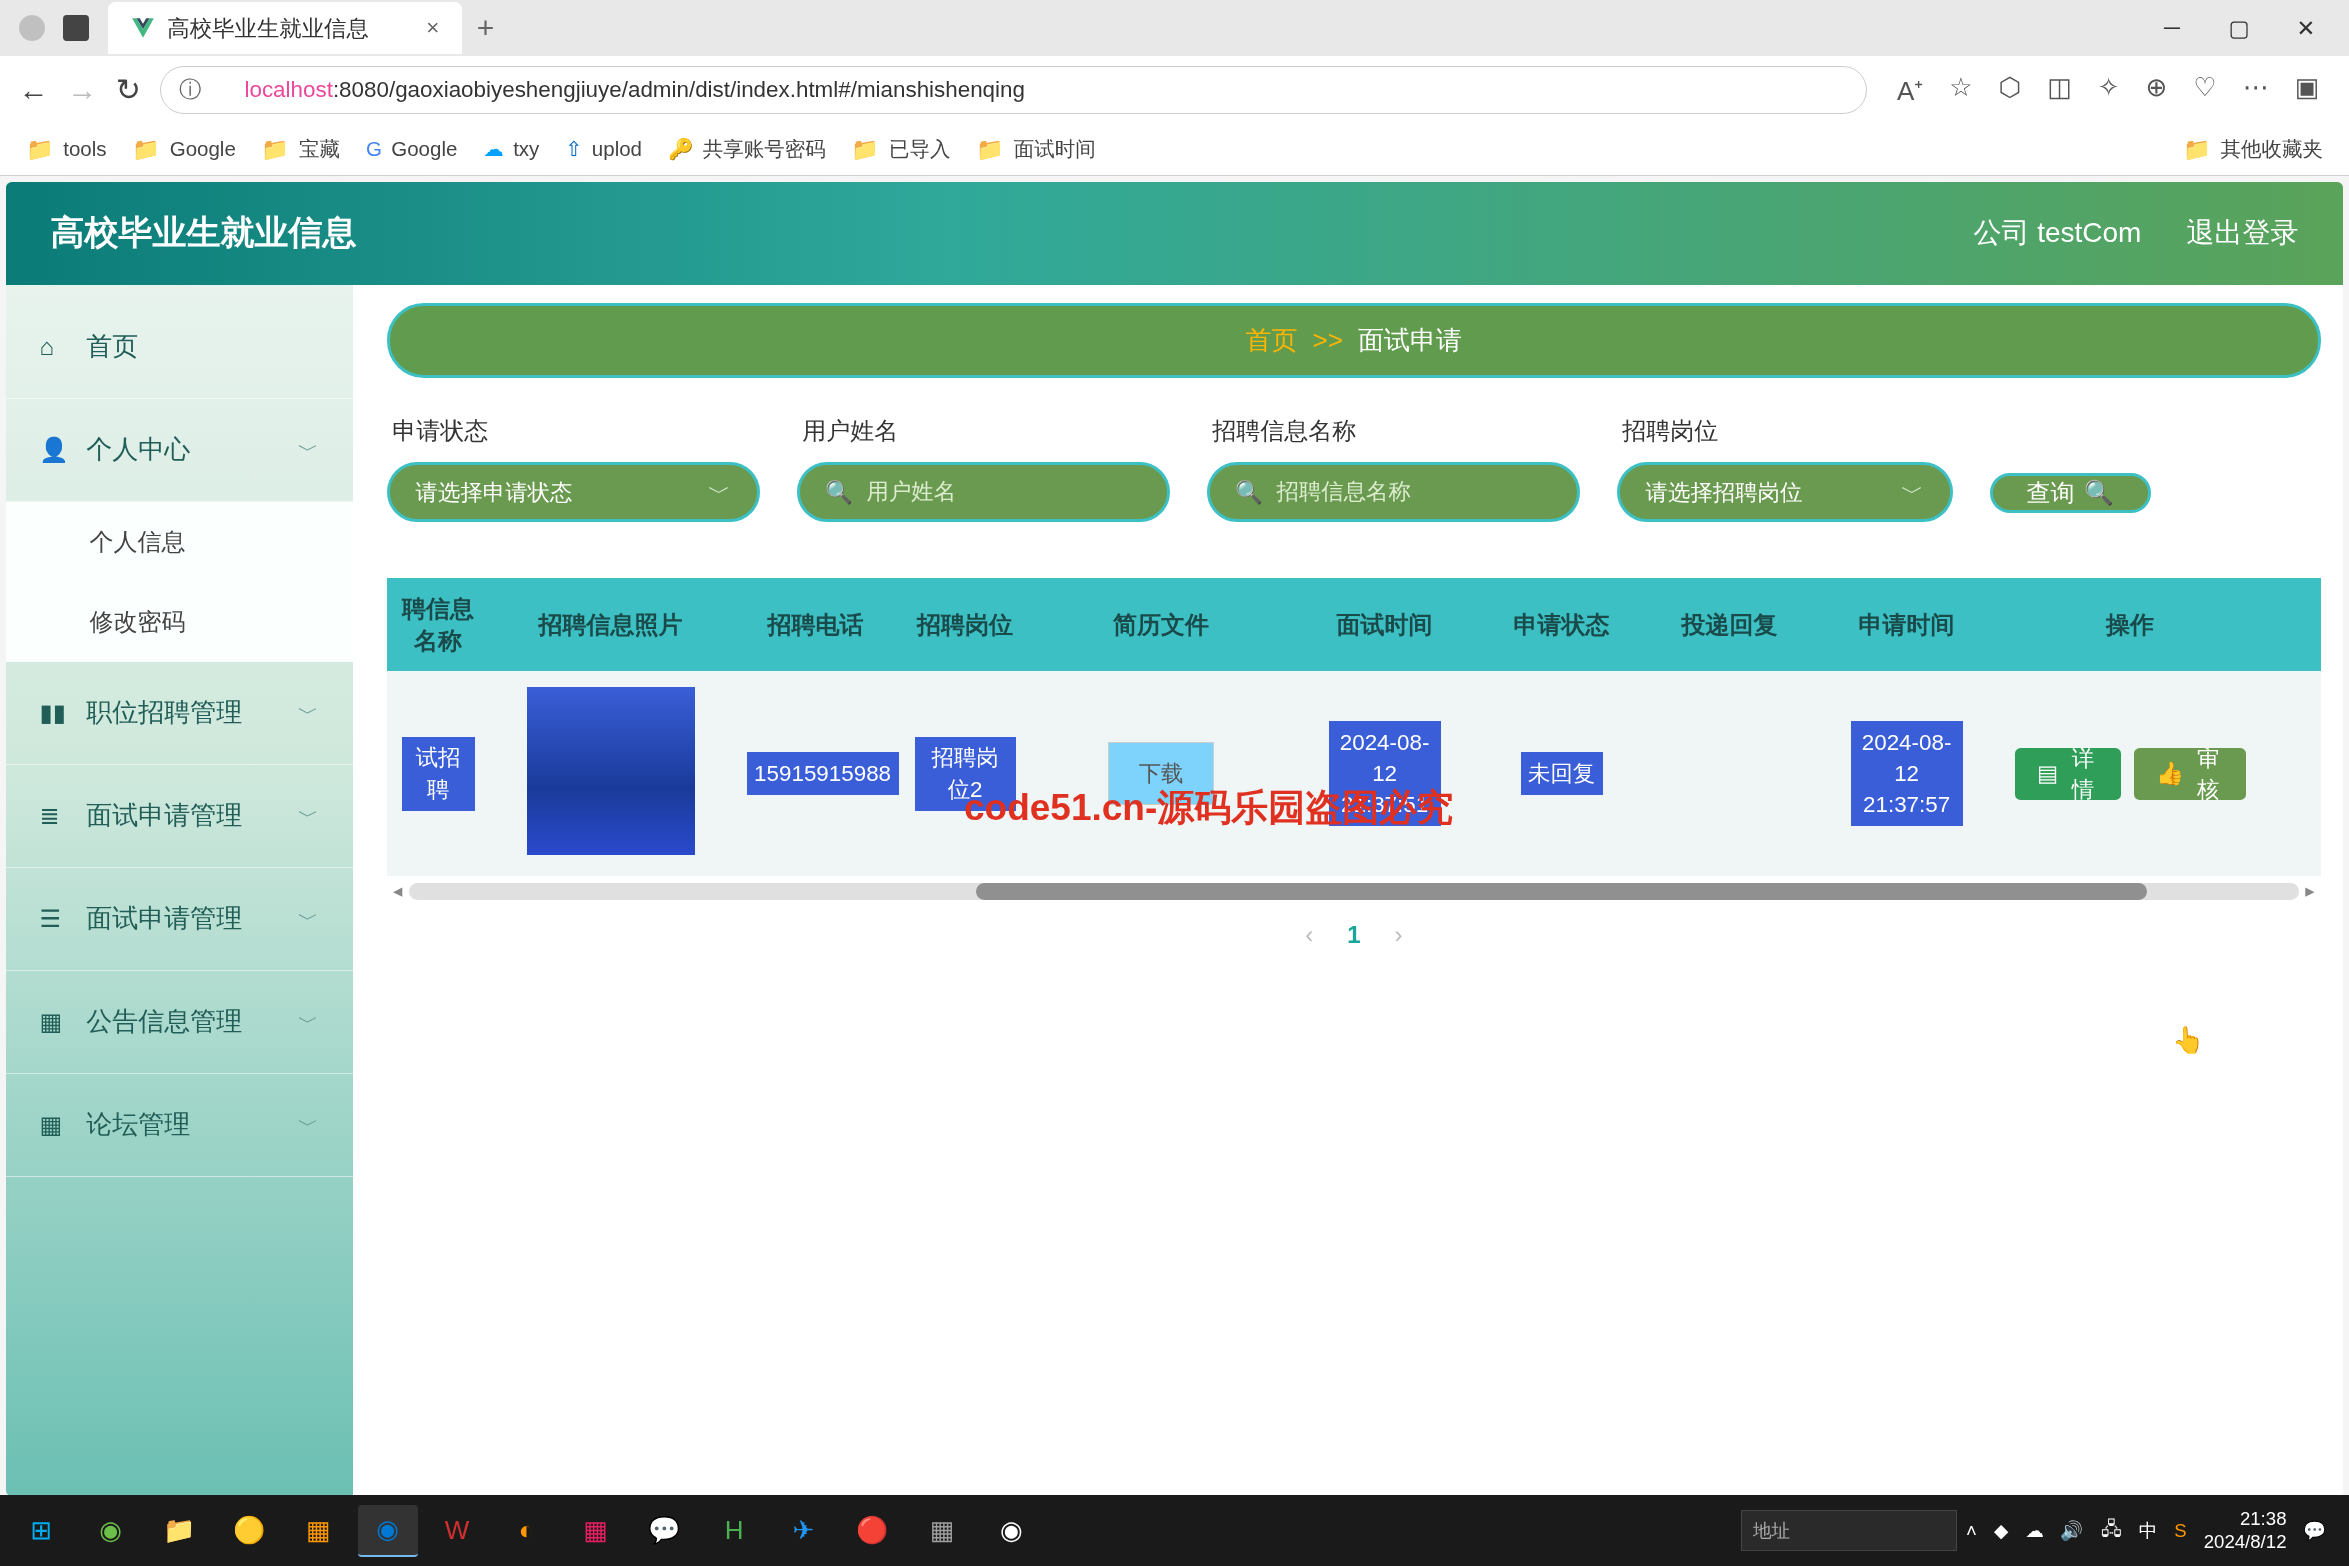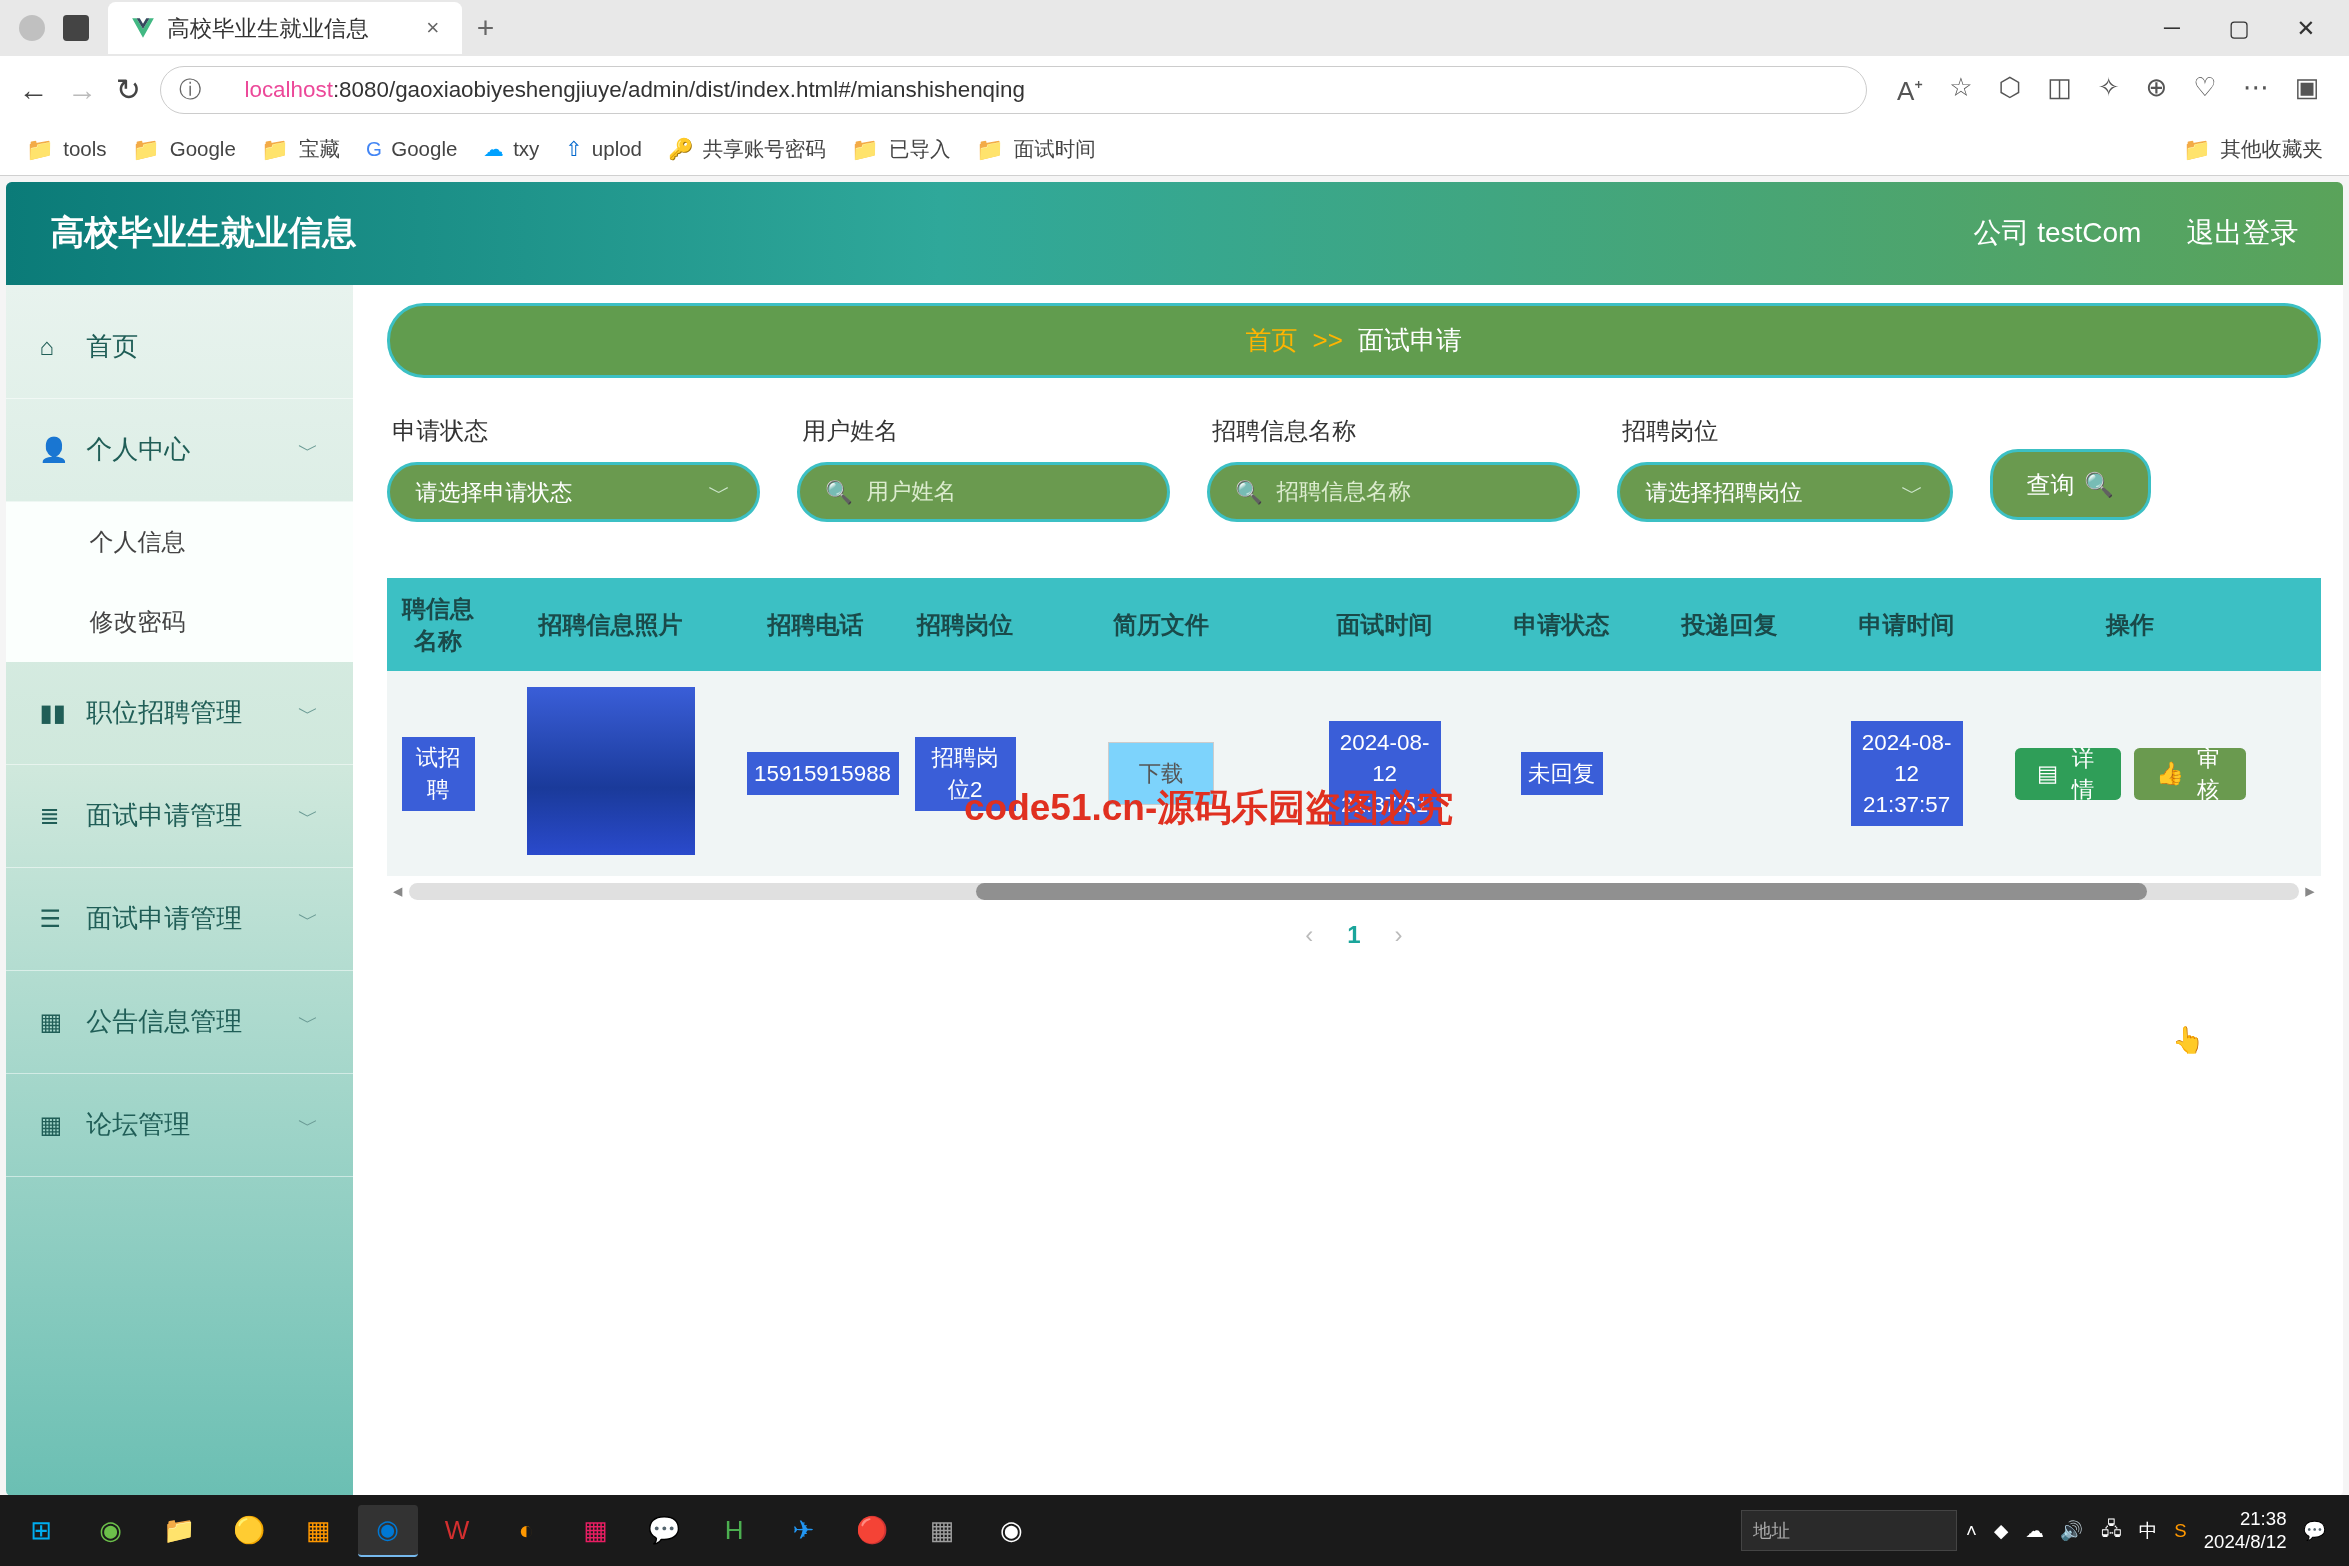--- a/index.html
+++ b/index.html
@@ -56,21 +56,21 @@
 .breadcrumb .bc-sep { color: #ffb400; }
 .breadcrumb .bc-cur { color: #fff; }
 
 .filters { display: flex; gap: 37px; align-items: flex-end; margin-bottom: 56px; }
 .filter { display: flex; flex-direction: column; gap: 15px; }
 .filter-label { font-size: 24px; color: #333; padding-left: 5.6px; }
 .filter-input { width: 373px; height: 60px; background: #6a9a4f; border: 3.7px solid #3cc0c4; border-radius: 30px; display: flex; align-items: center; padding: 0 26px; color: #fff; font-size: 22.4px; gap: 13px; position: relative; }
 .filter-input .chev-d { margin-left: auto; color: #d0e8d0; }
 .filter-input input { background: transparent; border: none; outline: none; color: #fff; font-size: 22.4px; flex: 1; }
 .filter-input input::placeholder { color: #dceccf; }
-.search-btn { height: 71px; padding: 8px 34px; background: #6a9a4f; border: 3.7px solid #3cc0c4; border-radius: 28px; color: #fff; font-size: 24px; display: flex; align-items: center; gap: 9.3px; cursor: pointer; margin-bottom: 2px; }
+.search-btn { height: 40px; padding: 8px 34px; background: #6a9a4f; border: 3.7px solid #3cc0c4; border-radius: 28px; color: #fff; font-size: 24px; display: flex; align-items: center; gap: 9.3px; cursor: pointer; margin-bottom: 9px; }
 
 .table-wrap { position: relative; }
 .table-head { display: flex; background: #3cc0c4; color: #1a4a4a; font-size: 24px; font-weight: bold; height: 93px; align-items: center; }
 .th { padding: 0 15px; text-align: center; flex-shrink: 0; }
 .th1 { width: 103px; } .th2 { width: 242px; } .th3 { width: 168px; } .th4 { width: 131px; } .th5 { width: 261px; } .th6 { width: 186px; } .th7 { width: 168px; } .th8 { width: 168px; } .th9 { width: 186px; } .th10 { width: 261px; }
 
 .table-row { display: flex; background: #f0f5f5; height: 205px; align-items: center; font-size: 22.4px; color: #333; }
 .td { padding: 0 15px; text-align: center; flex-shrink: 0; }
 .td1 { width: 103px; } .td2 { width: 242px; } .td3 { width: 168px; } .td4 { width: 131px; } .td5 { width: 261px; } .td6 { width: 186px; } .td7 { width: 168px; } .td8 { width: 168px; } .td9 { width: 186px; } .td10 { width: 261px; display: flex; gap: 13px; justify-content: center; }
 .cell-hl { background: #3a5ed8; color: #fff; padding: 5.6px 7.5px; display: inline-block; line-height: 1.4; }

